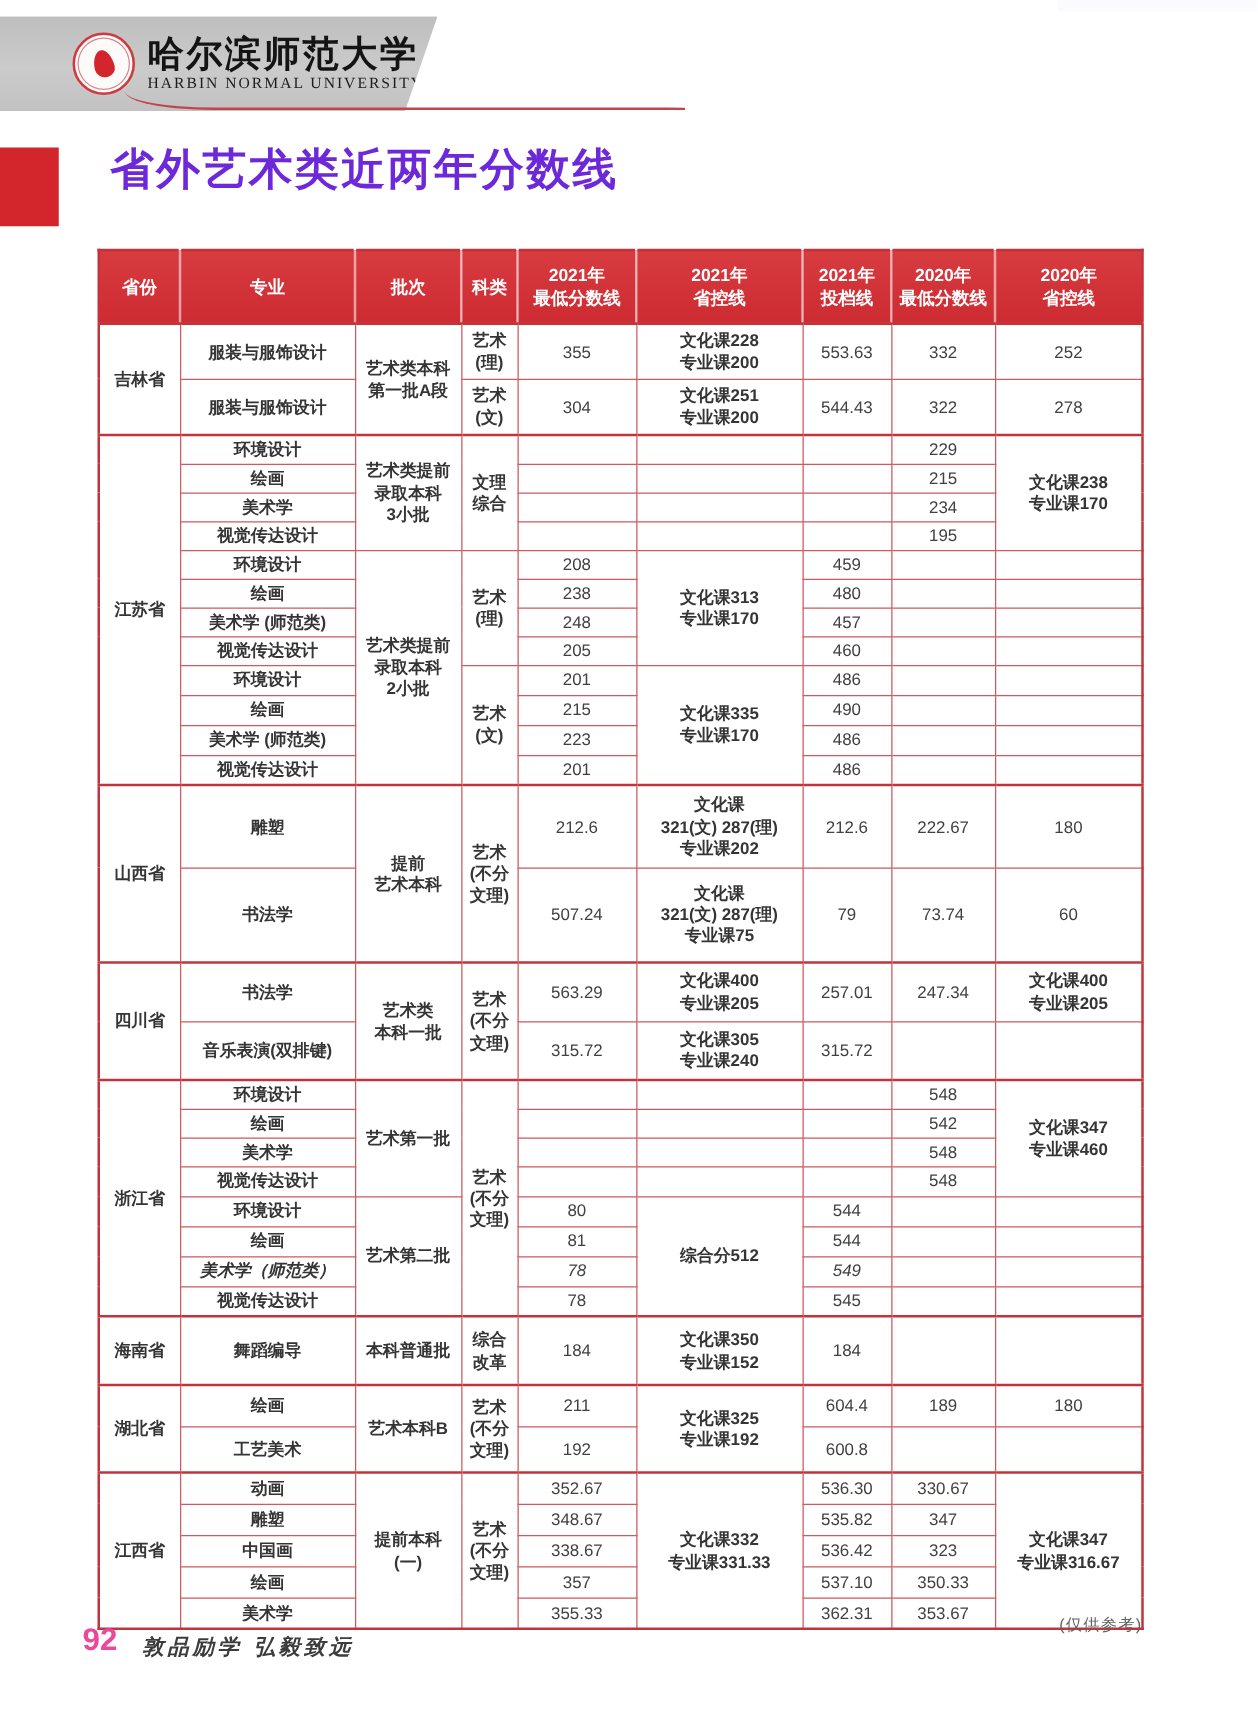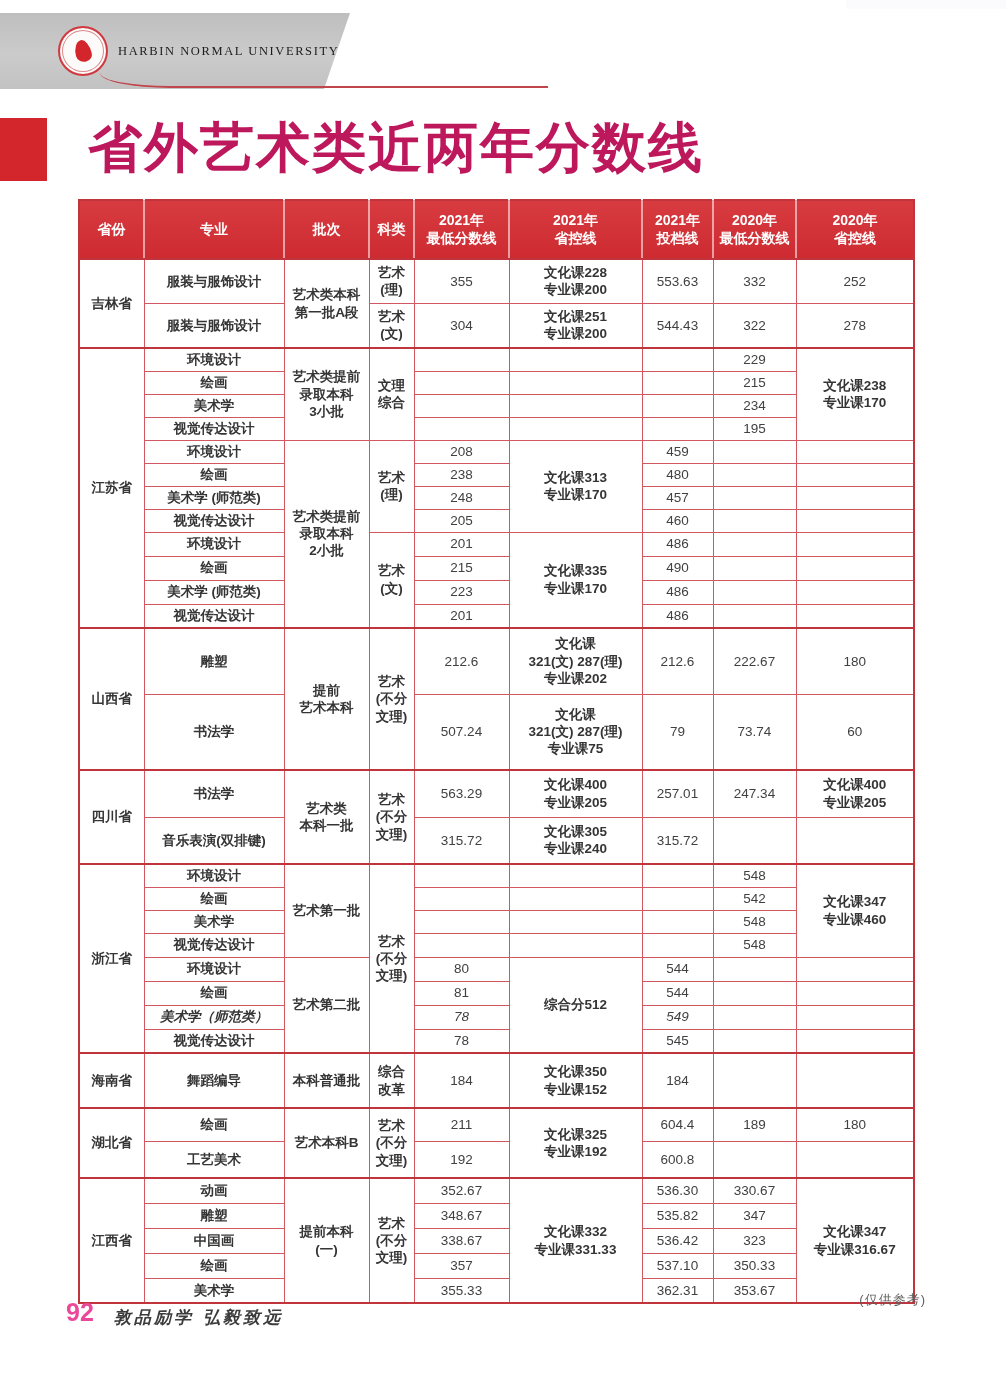--- a/index.html
+++ b/index.html
@@ -40,21 +40,21 @@
   }
   .banner-swoosh {
     position: absolute; left: 100px; top: 70px; width: 448px; height: 18px;
     border-bottom: 2.5px solid #c2454c;
     border-bottom-left-radius: 70px 15px;
   }
   
   .red-block { position: absolute; left: 0; top: 118px; width: 47px; height: 63px; background: #d2262c; }
   .page-title {
     position: absolute; left: 88px; top: 112px;
-    font-size: 54px; font-weight: 900; color: #be185d; letter-spacing: 2px;
+    font-size: 35px; font-weight: 900; color: #6d28d9; letter-spacing: 2px;
     white-space: nowrap;
   }
   
   .table-wrap { position: absolute; left: 78px; top: 199px; width: 836px; }
   table {
     width: 836px; table-layout: fixed; border-collapse: collapse;
     border: 2.5px solid #c2343b;
   }
   thead tr { height: 59px; }
   th {
@@ -67,39 +67,40 @@
   th + th { border-left: 2px solid rgba(255,255,255,0.55); }
   td {
     border: 1px solid #d0585e;
     font-size: 13.5px; color: #414141; text-align: center; vertical-align: middle;
     white-space: pre-line; line-height: 1.28; padding: 1px 2px;
     overflow: hidden;
   }
   td.cn { font-weight: bold; color: #353535; }
   tr.gs > td { border-top: 2.5px solid #c2343b; }
   
-  .ref-note { position: absolute; right: 80px; top: 1291px; font-size: 13px; color: #5f5f5f; letter-spacing: 1px; }
+  .ref-note { position: absolute; right: 92px; top: 1291px; font-size: 13px; color: #5f5f5f; letter-spacing: 1px; }
   .page-num { position: absolute; left: 66px; top: 1298px; font-size: 25px; font-weight: bold; color: #ec4899; }
   .motto {
     position: absolute; left: 114px; top: 1306px;
     font-family: "DejaVu Serif", serif; font-style: italic;
     font-size: 17px; font-weight: bold; color: #3c3c3c; letter-spacing: 3px;
   }
   .top-right-strip { position: absolute; right: 0; top: 0; width: 160px; height: 9px; background: #fbfbfd; }
 </style>
 </head>
 <body>
 
 <div class="top-right-strip"></div>
 
 <div class="banner">
   <div class="seal">
     <div class="seal-flame"></div>
   </div>
   <div class="uni-names">
+    <div class="uni-cn">哈尔滨师范大学</div>
     <div class="uni-en">HARBIN NORMAL UNIVERSITY</div>
   </div>
 </div>
 <div class="banner-swoosh"></div>
 
 <div class="red-block"></div>
 <h1 class="page-title">省外艺术类近两年分数线</h1>
 
 <div class="table-wrap">
   <table>

